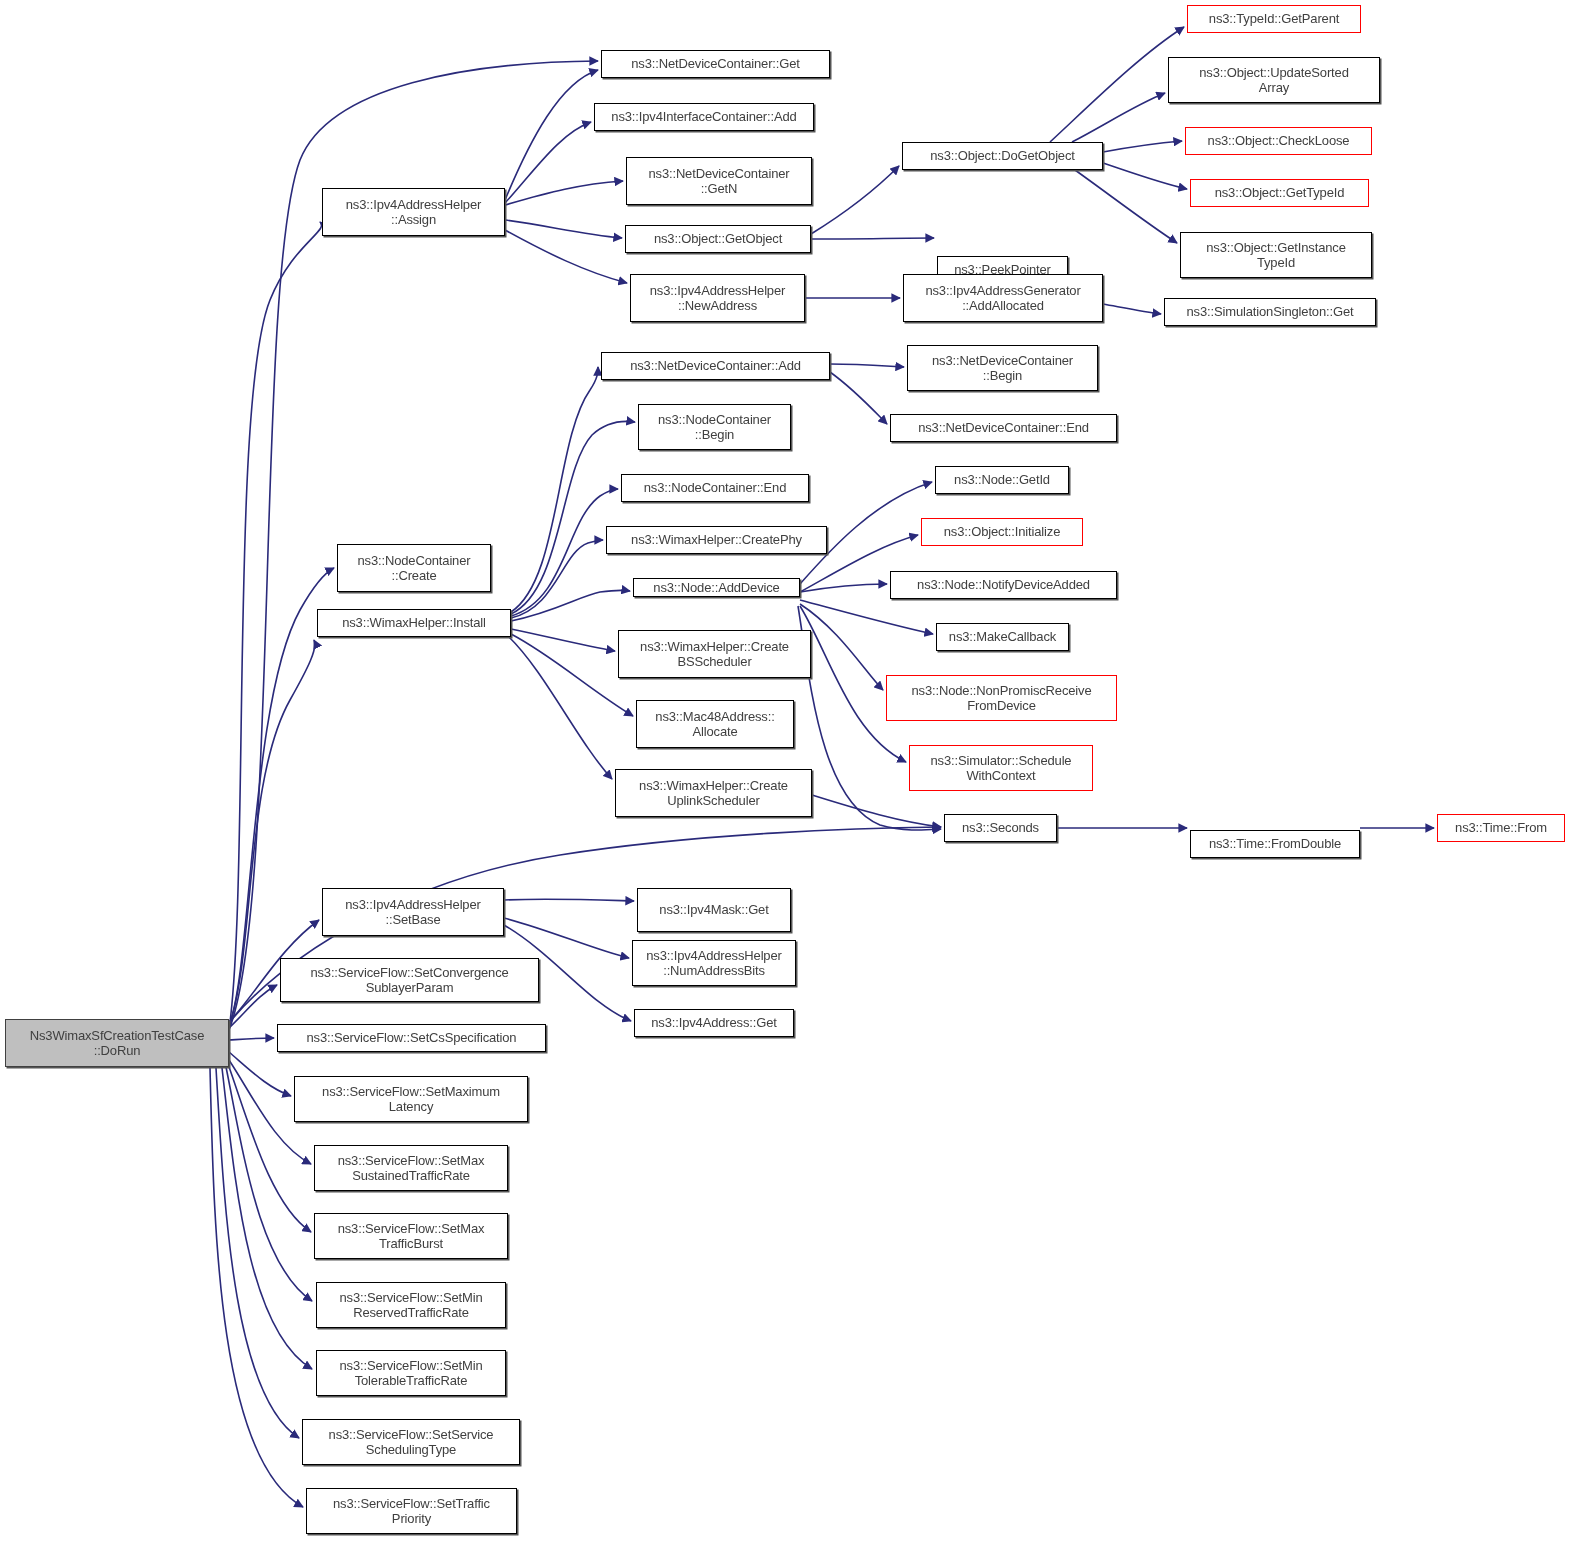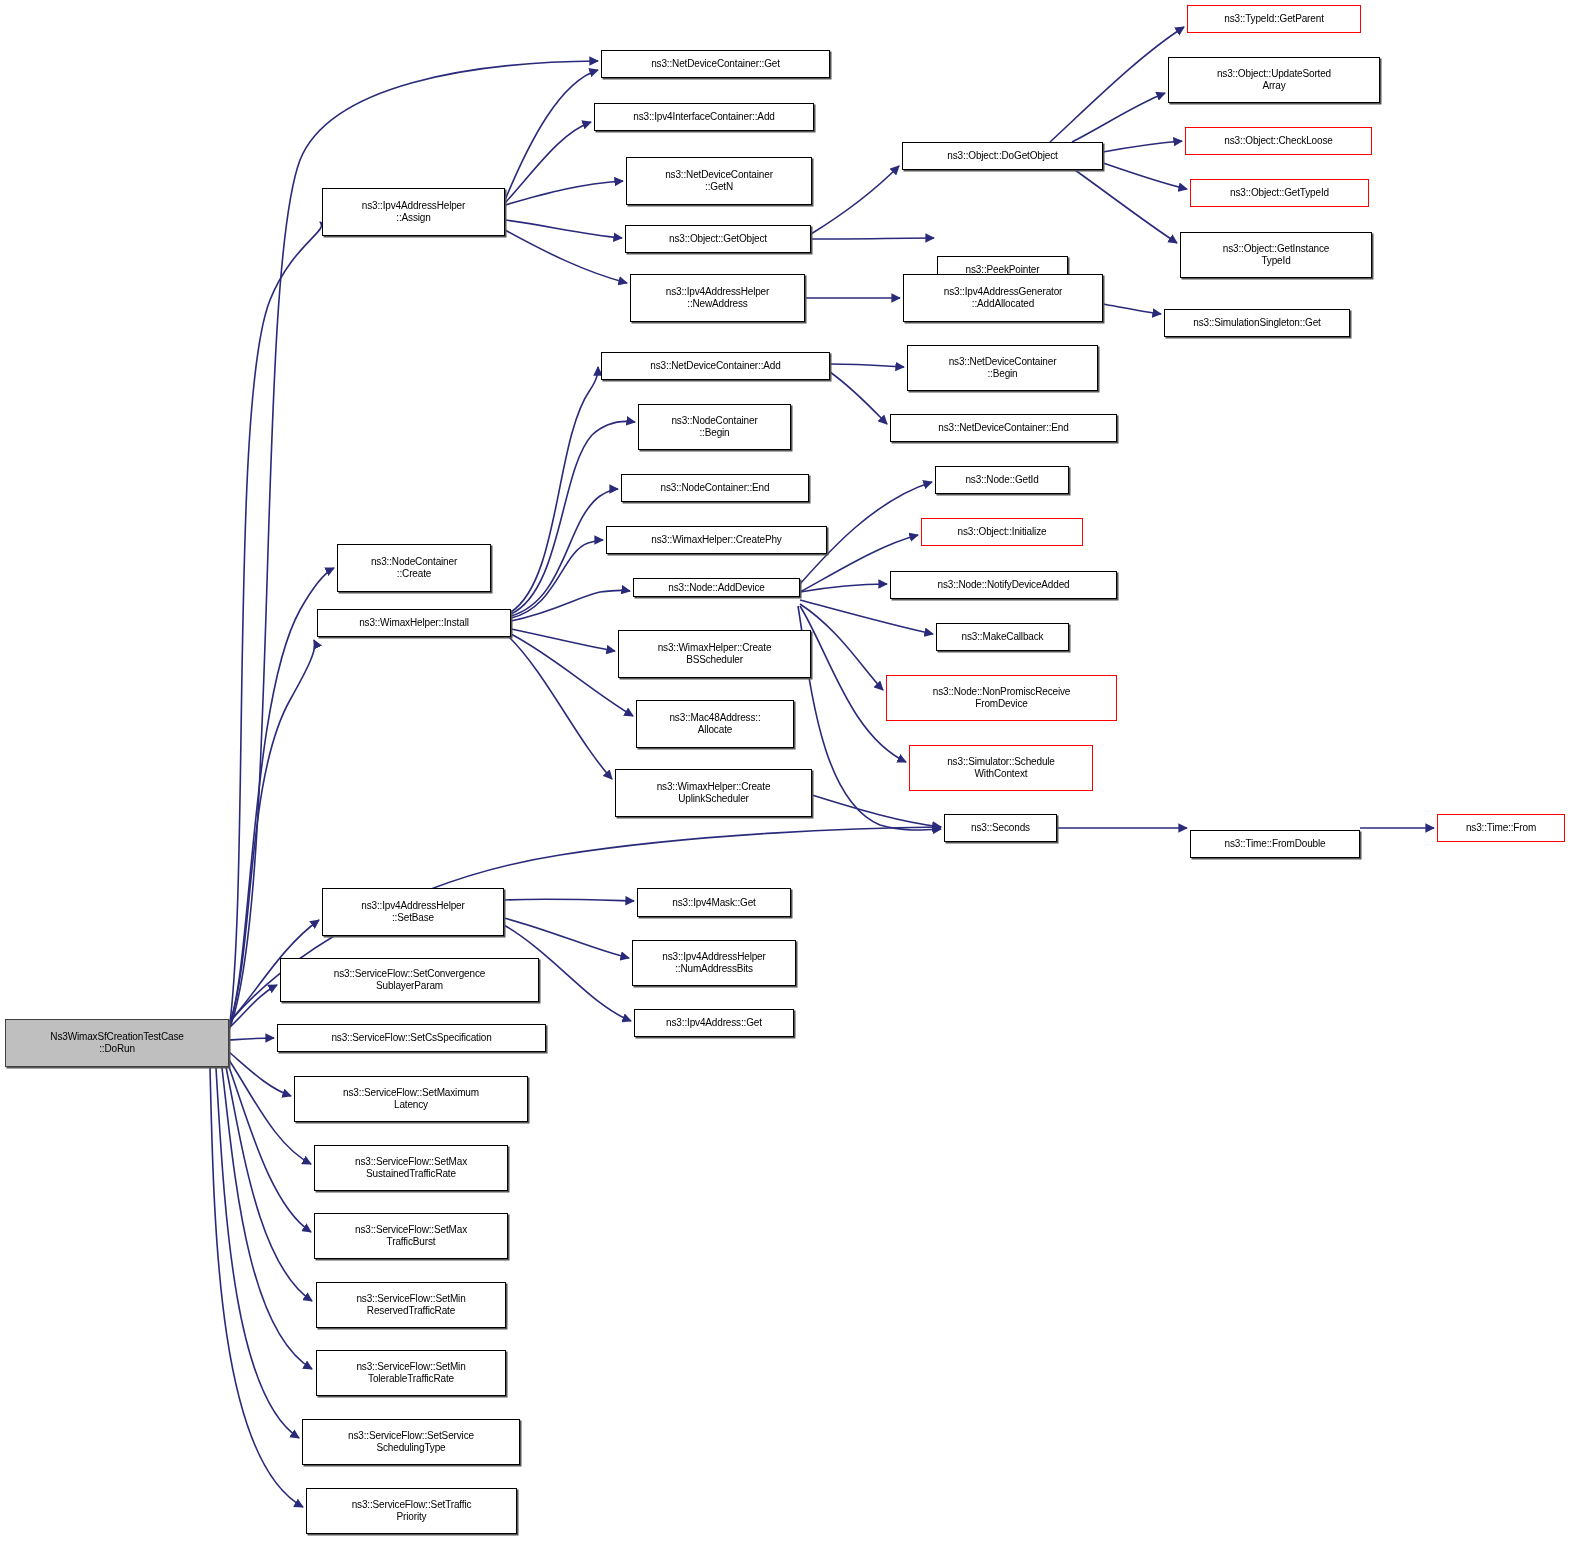--- a/index.html
+++ b/index.html
@@ -25,22 +25,22 @@
   }
   .node {
     position: absolute;
     box-sizing: border-box;
     display: flex;
     align-items: center;
     justify-content: center;
     text-align: center;
     background: #ffffff;
     border: 1px solid #000000;
-    color: #000000;
-    font-size: 10px;
+    color: #404040;
+    font-size: 13px;
     line-height: 1.18;
     letter-spacing: -0.15px;
     white-space: pre-line;
     padding: 5px 3px;
     z-index: 2;
   }
   .node.red {
     border: 1.4px solid #ff0000;
   }
   .node.root {
@@ -132,21 +132,21 @@
       <div class="node shadow" style="left: 937px; top: 224px; width: 131px; height: 28px; margin-top: 32px;">ns3::PeekPointer</div>
       <div class="node shadow" style="left: 903px; top: 274px; width: 200px; height: 48px;">ns3::Ipv4AddressGenerator
 ::AddAllocated</div>
       <div class="node red" style="left: 1187px; top: 5px; width: 174px; height: 28px;">ns3::TypeId::GetParent</div>
       <div class="node shadow" style="left: 1168px; top: 57px; width: 212px; height: 46px;">ns3::Object::UpdateSorted
 Array</div>
       <div class="node red" style="left: 1185px; top: 127px; width: 187px; height: 28px;">ns3::Object::CheckLoose</div>
       <div class="node red" style="left: 1190px; top: 179px; width: 179px; height: 28px;">ns3::Object::GetTypeId</div>
       <div class="node shadow" style="left: 1180px; top: 232px; width: 192px; height: 46px;">ns3::Object::GetInstance
 TypeId</div>
-      <div class="node shadow" style="left: 1164px; top: 309px; width: 186px; height: 28px;">ns3::SimulationSingleton::Get</div>
+      <div class="node shadow" style="left: 1164px; top: 298px; width: 212px; height: 28px;">ns3::SimulationSingleton::Get</div>
       <div class="node shadow" style="left: 601px; top: 352px; width: 229px; height: 28px;">ns3::NetDeviceContainer::Add</div>
       <div class="node shadow" style="left: 638px; top: 404px; width: 153px; height: 46px;">ns3::NodeContainer
 ::Begin</div>
       <div class="node shadow" style="left: 621px; top: 474px; width: 188px; height: 28px;">ns3::NodeContainer::End</div>
       <div class="node shadow" style="left: 606px; top: 526px; width: 221px; height: 28px;">ns3::WimaxHelper::CreatePhy</div>
       <div class="node shadow" style="left: 633px; top: 578px; width: 167px; height: 19px;">ns3::Node::AddDevice</div>
       <div class="node shadow" style="left: 618px; top: 630px; width: 193px; height: 48px;">ns3::WimaxHelper::Create
 BSScheduler</div>
       <div class="node shadow" style="left: 636px; top: 700px; width: 158px; height: 48px;">ns3::Mac48Address::
 Allocate</div>
@@ -181,18 +181,18 @@
       <div class="node shadow" style="left: 314px; top: 1213px; width: 194px; height: 46px;">ns3::ServiceFlow::SetMax
 TrafficBurst</div>
       <div class="node shadow" style="left: 316px; top: 1282px; width: 190px; height: 46px;">ns3::ServiceFlow::SetMin
 ReservedTrafficRate</div>
       <div class="node shadow" style="left: 316px; top: 1350px; width: 190px; height: 46px;">ns3::ServiceFlow::SetMin
 TolerableTrafficRate</div>
       <div class="node shadow" style="left: 302px; top: 1419px; width: 218px; height: 46px;">ns3::ServiceFlow::SetService
 SchedulingType</div>
       <div class="node shadow" style="left: 306px; top: 1488px; width: 211px; height: 46px;">ns3::ServiceFlow::SetTraffic
 Priority</div>
-      <div class="node shadow" style="left: 637px; top: 888px; width: 154px; height: 29px;">ns3::Ipv4Mask::Get</div>
+      <div class="node shadow" style="left: 637px; top: 888px; width: 154px; height: 44px;">ns3::Ipv4Mask::Get</div>
       <div class="node shadow" style="left: 632px; top: 940px; width: 164px; height: 46px;">ns3::Ipv4AddressHelper
 ::NumAddressBits</div>
       <div class="node shadow" style="left: 634px; top: 1009px; width: 160px; height: 28px;">ns3::Ipv4Address::Get</div>
     </div>
 </div>
 
 </body></html>

